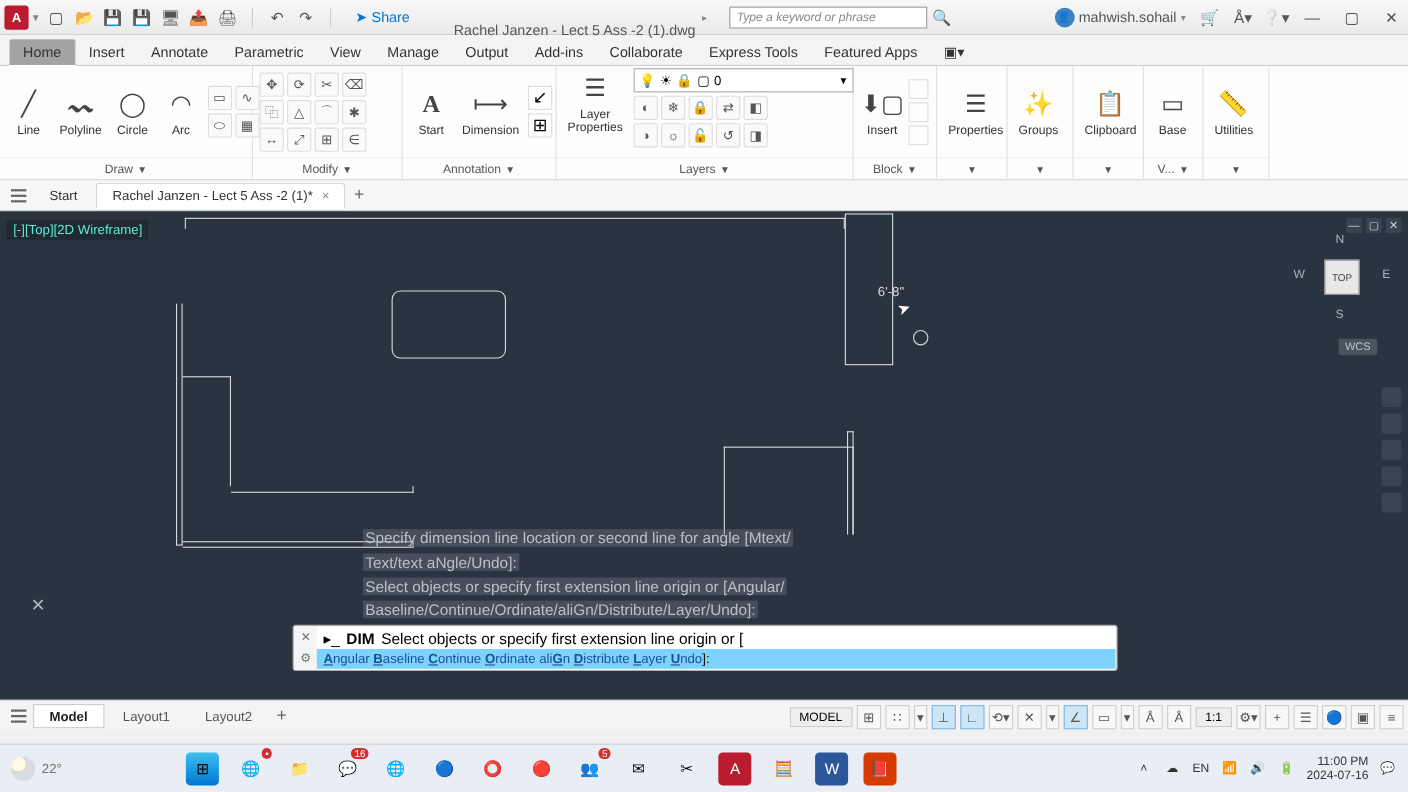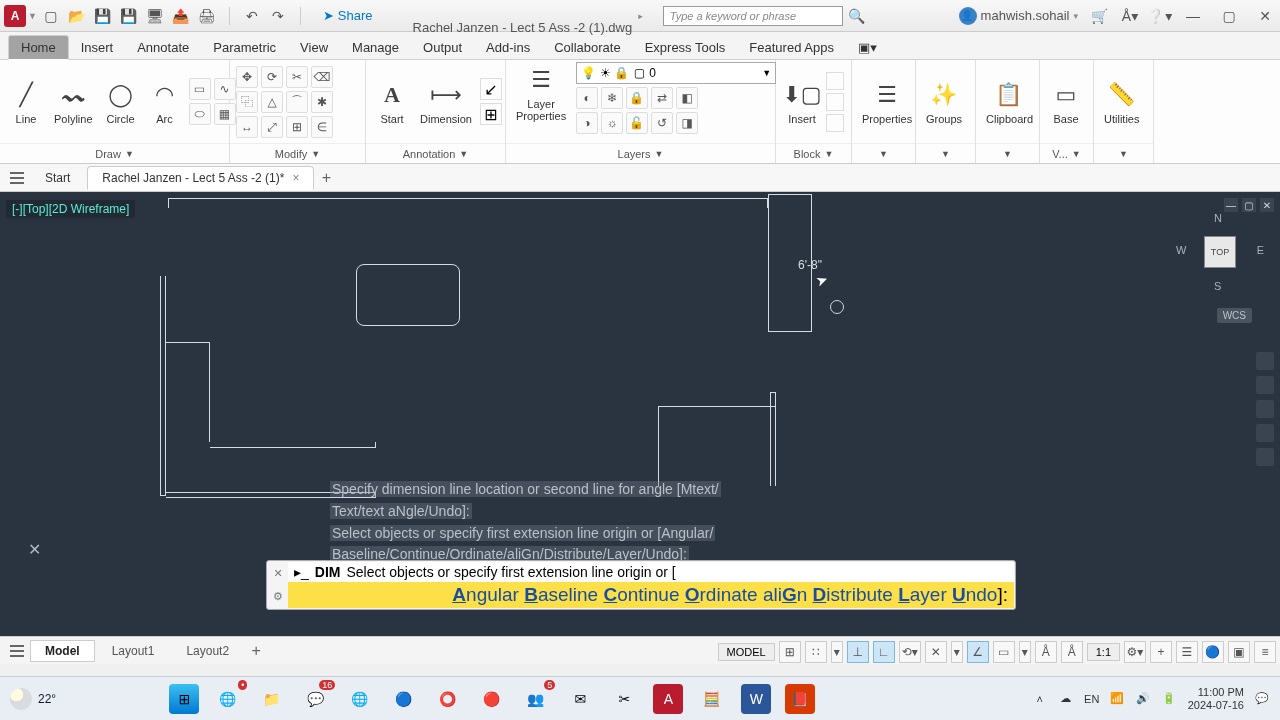--- a/index.html
+++ b/index.html
@@ -64,38 +64,38 @@
 .side-tools div { width:18px; height:18px; background:#3a4450; border-radius:2px; }
 
 
 .cmd-overlay { position:absolute; left:330px; bottom:70px; color:#b8c0c8; font-family:Consolas,monospace; font-size:14px; line-height:1.55; }
 .cmd-overlay .hl { background:rgba(120,130,140,.35); padding:0 2px; }
 
 
 .cmd-bar { position:absolute; left:266px; bottom:26px; width:750px; background:#f4f4f4; border:1px solid #aaa; border-radius:3px; padding:1px; font-family:Consolas,monospace; }
 .cmd-row1 { display:flex; align-items:center; gap:6px; padding:2px 6px; background:#fff; font-size:14px; }
 .cmd-row1 .cur { font-weight:bold; }
-.cmd-row2 { padding:2px 6px; background:#fde047; font-size:19px;text-align:right; }
+.cmd-row2 { padding:2px 6px; background:#7dd3fc; font-size:12px; }
 .cmd-row2 .opt { color:#1a4fa0; }
 .cmd-row2 .opt .u { text-decoration:underline; font-weight:bold; }
 
 
 .modeltabs { height:28px; background:#f4f4f4; border-top:1px solid #ccc; display:flex; align-items:center; padding-left:6px; gap:2px; }
 .model-tab { padding:3px 14px; font-size:12px; color:#555; border:1px solid transparent; }
 .model-tab.active { background:#fff; border-color:#ccc; font-weight:bold; color:#222; }
 
 
 .statusbar { position:absolute; right:4px; top:640px; height:24px; display:flex; align-items:center; gap:4px; }
 .status-pill { padding:2px 8px; background:#eee; border:1px solid #ccc; font-size:11px; }
 .status-icon { width:22px; height:22px; border:1px solid #ccc; background:#f8f8f8; display:flex; align-items:center; justify-content:center; font-size:12px; color:#555; }
 .status-icon.active { background:#cde6f7; border-color:#7fb6e0; }
 
 
 .taskbar { position:absolute; bottom:0; left:0; right:0; height:44px; background:#e9eef4; border-top:1px solid #c8d0d8; display:flex; align-items:center; }
-.weather { display:flex; align-items:center; gap:6px; padding:0 10px; font-size:12px; color:#0f172a; }
+.weather { display:flex; align-items:center; gap:6px; padding:0 10px; font-size:12px; color:#737373; }
 .weather-icon { width:22px; height:22px; background:radial-gradient(circle at 30% 30%, #fffbe0 30%, #d8dce0 31%); border-radius:50%; }
 .task-icons { margin:0 auto; display:flex; gap:14px; }
 .tb-icon { width:30px; height:30px; border-radius:4px; display:flex; align-items:center; justify-content:center; font-size:14px; position:relative; }
 .tb-badge { position:absolute; top:-4px; right:-4px; background:#d03030; color:#fff; font-size:9px; border-radius:8px; padding:0 3px; }
 .tray { margin-left:auto; display:flex; align-items:center; gap:10px; padding:0 10px; font-size:11px; color:#333; }
 .tray-icon { width:16px; height:16px; display:flex; align-items:center; justify-content:center; }
 .clock { text-align:right; line-height:1.1; }
 </style>
 </head>
 <body>

